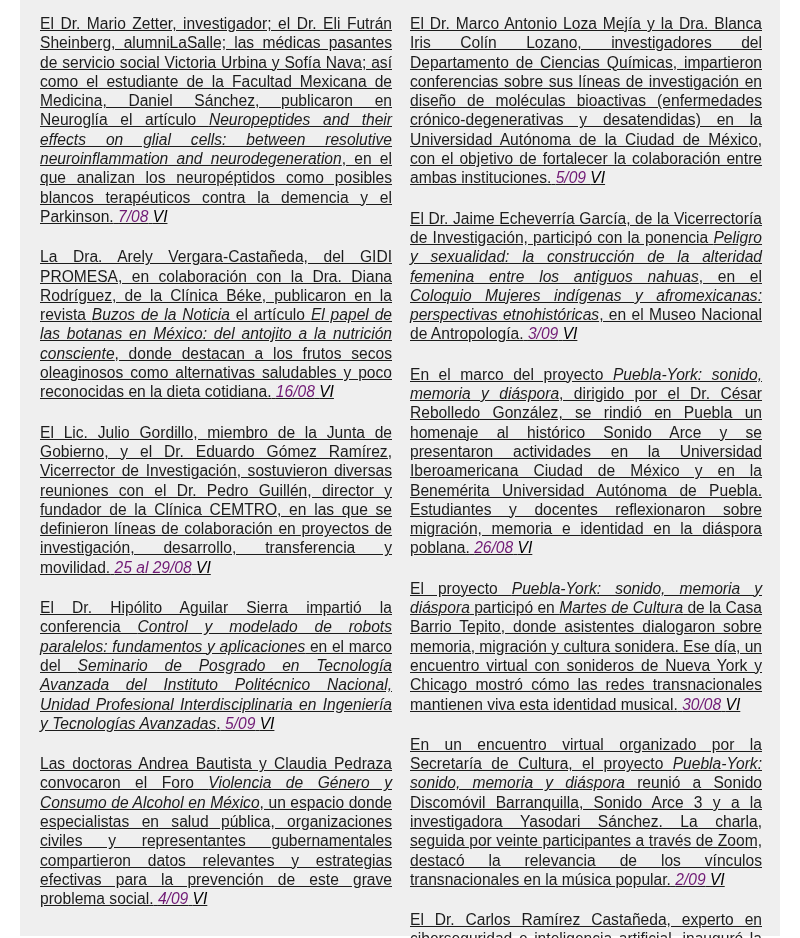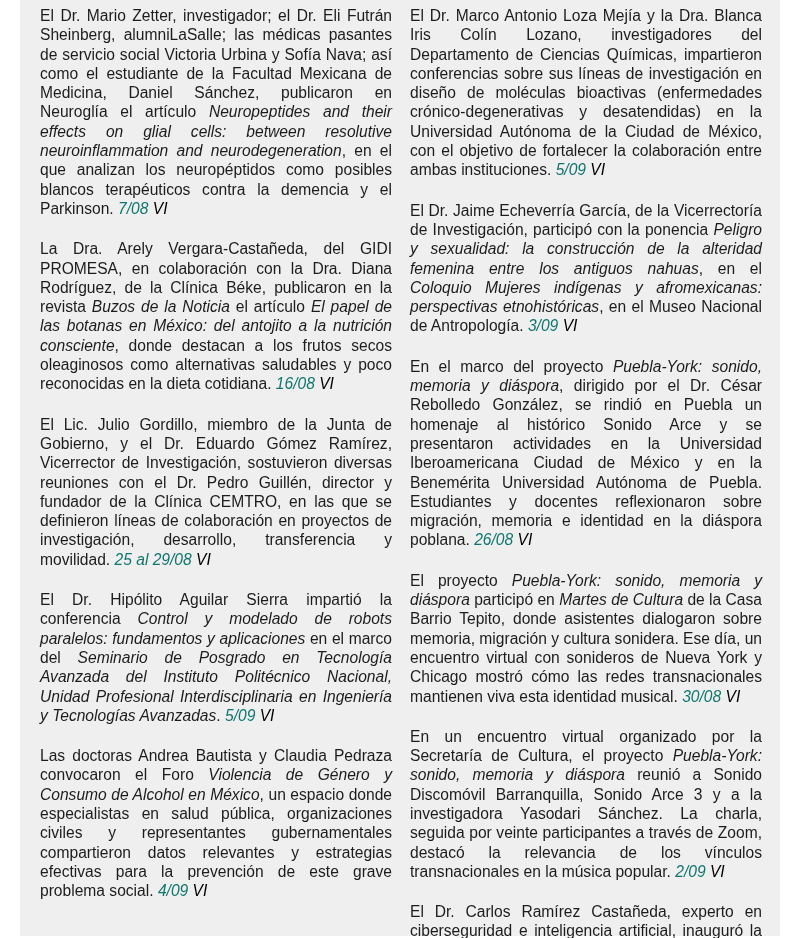--- a/index.html
+++ b/index.html
@@ -8,23 +8,23 @@
     position: absolute; left: 20px; top: 0; width: 760px; height: 936px;
     background: #efefef;
   }
   .col {
     position: absolute; top: 2px; width: 352px;
     font-family: "Liberation Sans", sans-serif;
     font-size: 15.6px; line-height: 19.3px; color: #1c1c1c;
   }
   .col.left { left: 40px; }
   .col.right { left: 410px; }
-  .item { margin: 4px 0 21px 0; text-align: justify; hyphens: manual; }
+  .item { margin: 12px 0 21px 0; text-align: justify; hyphens: manual; text-decoration: underline; }
   .item em { font-style: italic; }
-  .date { color: #0f766e; font-style: italic; }
+  .date { color: #701a75; font-style: italic; }
   .tag { color: #000000; font-style: italic; }
 </style>
 </head>
 <body>
 
 <div class="panel"></div>
 
 <div class="col left">
     <p class="item"><span>El Dr. Mario Zetter, investigador; el Dr. Eli Futrán Sheinberg, alumniLaSalle; las médicas pasantes de servicio social Victoria Urbina y Sofía Nava; así como el estudiante de la Facultad Mexicana de Medicina, Daniel Sánchez, publicaron en Neuroglía el artículo </span><em>Neuropeptides and their effects on glial cells: between resolutive neuroinflammation and neurodegeneration</em><span>, en el que analizan los neuropéptidos como posibles blancos terapéuticos contra la demencia y el Parkinson.</span> <span class="date">7/08</span> <span class="tag">VI</span></p>
     <p class="item"><span>La Dra. Arely Vergara-Castañeda, del GIDI PROMESA, en colaboración con la Dra. Diana Rodríguez, de la Clínica Béke, publicaron en la revista </span><em>Buzos de la Noticia</em><span> el artículo </span><em>El papel de las botanas en México: del antojito a la nutrición consciente</em><span>, donde destacan a los frutos secos oleaginosos como alternativas saludables y poco reconocidas en la dieta cotidiana.</span> <span class="date">16/08</span> <span class="tag">VI</span></p>

